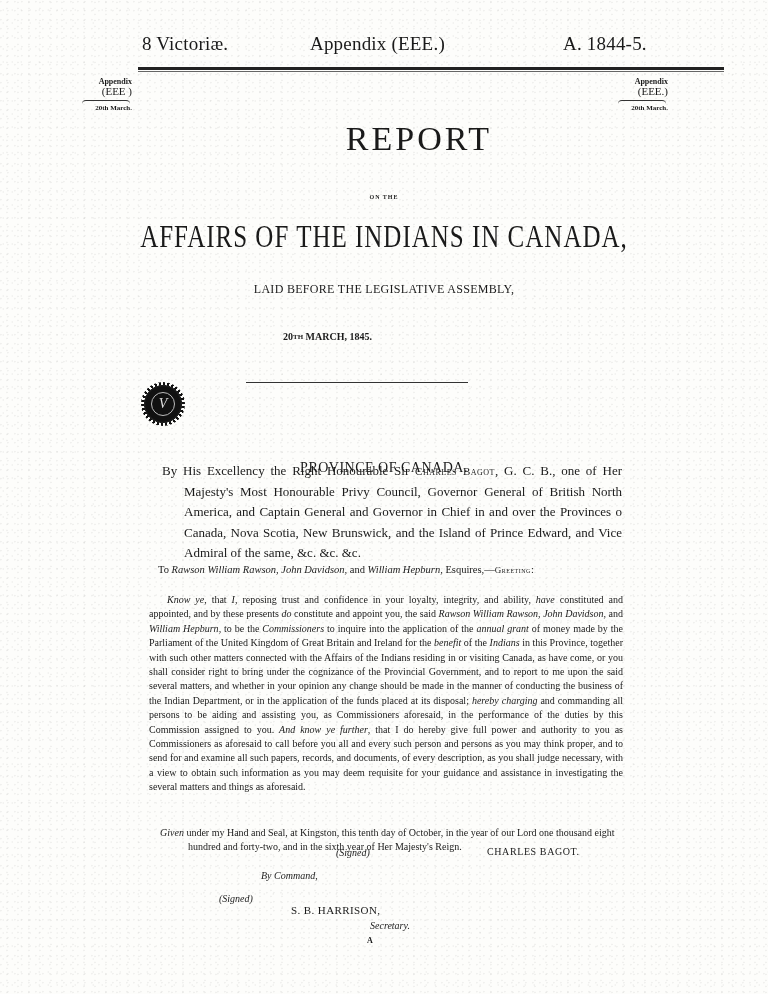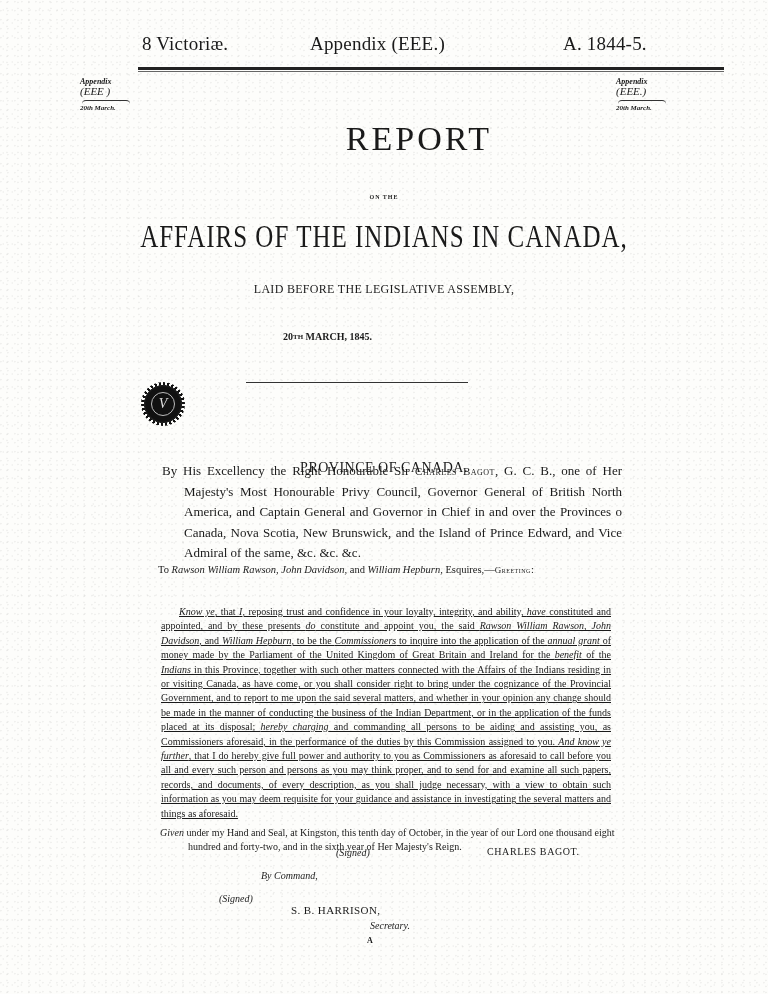--- a/index.html
+++ b/index.html
@@ -11,21 +11,21 @@
         radial-gradient(circle at 63% 41%, rgba(0,0,0,0.05) 0.6px, transparent 1.2px),
         radial-gradient(circle at 37% 77%, rgba(0,0,0,0.04) 0.6px, transparent 1.2px);
       background-size: 7px 9px, 11px 6px, 9px 13px;
       font-family:"Liberation Serif","DejaVu Serif",serif;
       color:#1a1a1a;
     }
     .abs { position:absolute; }
     .hdr { top:33px; font-size:19px; font-weight:normal; letter-spacing:0.2px; }
     .rule-top { left:138px; top:67px; width:586px; height:3px; background:#222; }
     .rule-top2 { left:138px; top:71px; width:586px; height:1px; background:#666; }
-    .margin-note { font-size:8px; text-align:left; line-height:1.05; font-weight:bold; width:52px;font-style:italic; }
+    .margin-note { font-size:8px; text-align:right; line-height:1.05; font-weight:bold; width:52px; }
     .margin-note .eee { font-size:11px; font-weight:normal; }
     .margin-note .brace { border-top:1px solid #333; border-radius:6px 6px 0 0; height:3px; margin:2px 2px 1px; position:relative; }
     .margin-note .date { font-size:7px; }
     .center { left:0; width:768px; text-align:center; }
     .report { top:120px; font-size:34px; letter-spacing:3px; font-weight:normal;margin-left:35px; }
     .onthe { top:194px; font-size:6px; font-weight:bold; letter-spacing:1px; left:0; width:768px; }
     .affairs { top:223px; font-size:25px; letter-spacing:1px; transform:scaleY(1.25); }
     .laid { top:282px; font-size:12px; font-weight:normal; letter-spacing:0.3px; left:0; width:768px; }
     .date20 { top:331px; font-size:10px; font-weight:bold; left:0; width:655px; }
     .date20 sup { font-size:7px; vertical-align:1px; }
@@ -34,21 +34,21 @@
       background: radial-gradient(circle, #111 55%, #222 60%, transparent 62%),
                   repeating-conic-gradient(#111 0deg 6deg, transparent 6deg 12deg);
       display:flex; align-items:center; justify-content:center; }
     .seal-inner { width:22px; height:22px; border-radius:50%; border:1px solid #bbb; color:#ddd; font-size:14px; line-height:22px; text-align:center; font-style:italic; }
     .province { top:427px; font-size:14px; letter-spacing:0.5px; left:0; width:768px; }
     .excellency { left:162px; top:461px; width:460px; font-size:13px; line-height:20.5px; text-align:justify; }
     .excellency p { margin:0; padding-left:22px; text-indent:-22px; }
     .sc { font-variant:small-caps; font-weight:normal; font-size:11px; letter-spacing:0.5px; }
     .greeting { left:158px; top:564px; width:470px; font-size:10.5px; }
     .body { left:145px; top:589px; width:482px; font-size:10px; line-height:14.4px; text-align:justify; }
-    .body p { margin:16px; text-indent:18px;text-decoration:underline; }
+    .body p { margin:4px; text-indent:18px; }
     .given { left:160px; top:802px; width:470px; font-size:10px; line-height:14px;margin-top:24px; }
     .given p { margin:0; padding-left:28px; text-indent:-28px; }
     .signed1 { left:336px; top:847px; font-size:10px; font-style:italic; }
     .charles { left:487px; top:846px; font-size:10px; font-weight:normal; letter-spacing:0.6px; }
     .bycommand { left:261px; top:870px; font-size:10px; font-style:italic; }
     .signed2 { left:219px; top:893px; font-size:10px; font-style:italic; }
     .harrison { left:291px; top:904px; font-size:11px; letter-spacing:0.4px; }
     .secretary { left:370px; top:920px; font-size:10px; font-style:italic; }
     .sigA { left:367px; top:936px; font-size:8px; font-weight:bold; }
     i { font-style:italic; }

